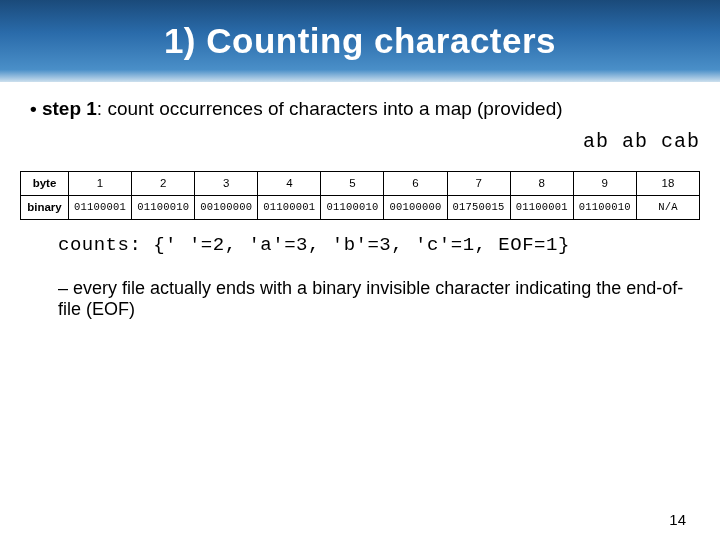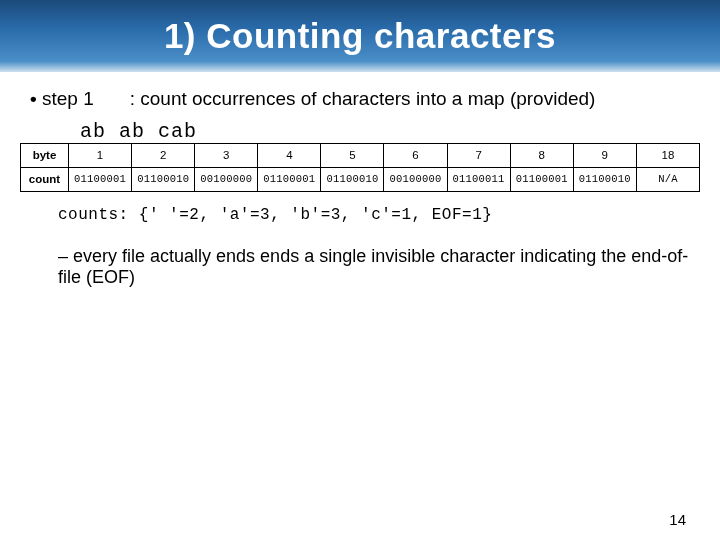--- a/index.html
+++ b/index.html
@@ -6,21 +6,21 @@
   body {
     width: 720px;
     height: 540px;
     font-family: Verdana, Geneva, sans-serif;
     background: #fff;
     position: relative;
     overflow: hidden;
   }
   .title-bar {
     width: 100%;
-    height: 72px;
+    height: 82px;
     background: linear-gradient(to bottom, #1a4a7a 0%, #2a6baa 40%, #4a8fc8 85%, #cde0ee 100%);
     display: flex;
     align-items: center;
     justify-content: center;
   }
   .title-text {
     color: #fff;
     font-size: 35px;
     font-weight: bold;
     letter-spacing: 0.5px;
@@ -32,39 +32,41 @@
   .lvl1 {
     font-size: 19px;
     font-weight: bold;
     color: #000;
     margin-bottom: 10px;
     padding-left: 10px;
   }
   .lvl1::before {
     content: "• ";
   }
-  .lvl1 .step-bold { font-weight: normal; }
-  .lvl1-text { font-weight: normal; margin-left: 36px; }
+  .lvl1 .step-bold { font-weight: bold; }
+  .lvl1-text { font-weight: normal; }
   .lvl2 {
     font-size: 18px;
     font-weight: normal;
     color: #000;
     margin-bottom: 10px;
     padding-left: 38px;
   }
   .lvl2::before {
     content: "– ";
   }
   .code-line {
     font-family: "Courier New", monospace;
     font-size: 20px;
     color: #000;
     padding-left: 60px;
     margin-top: 8px;
+    margin-bottom: 18px;
     letter-spacing: 1px;
+    text-align: right;
   }
   table {
     border-collapse: collapse;
     width: 100%;
     margin: 0 14px 14px 0;
     table-layout: fixed;
   }
   th, td {
     border: 1px solid #000;
     text-align: center;
@@ -80,21 +82,21 @@
     font-family: "Courier New", monospace;
     font-size: 12px;
   }
   td.binary {
     font-family: "Courier New", monospace;
     font-size: 10.5px;
     letter-spacing: 0.2px;
   }
   .counts-line {
     font-family: "Courier New", monospace;
-    font-size: 16px;
+    font-size: 19px;
     color: #000;
     padding-left: 38px;
     margin-bottom: 22px;
     letter-spacing: 0.5px;
   }
   .slide-num {
     position: absolute;
     bottom: 12px;
     right: 34px;
     font-size: 15px;
@@ -126,35 +128,35 @@
       <td>3</td>
       <td>4</td>
       <td>5</td>
       <td>6</td>
       <td>7</td>
       <td>8</td>
       <td>9</td>
       <td>18</td>
     </tr>
     <tr>
-      <th>count</th>
+      <th>binary</th>
       <td class="binary">01100001</td>
       <td class="binary">01100010</td>
       <td class="binary">00100000</td>
       <td class="binary">01100001</td>
       <td class="binary">01100010</td>
       <td class="binary">00100000</td>
-      <td class="binary">01100011</td>
+      <td class="binary">01750015</td>
       <td class="binary">01100001</td>
       <td class="binary">01100010</td>
       <td class="binary">N/A</td>
     </tr>
   </tbody>
     </table>
 
   <div class="counts-line">counts: {' '=2, 'a'=3, 'b'=3, 'c'=1, EOF=1}</div>
 
   <ul>
-    <li class="lvl2">every file actually ends ends a single invisible character indicating the end-of-file (EOF)</li>
+    <li class="lvl2">every file actually ends with a binary invisible character indicating the end-of-file (EOF)</li>
   </ul>
 </div>
 
 <div class="slide-num">14</div>
 
 </body></html>

